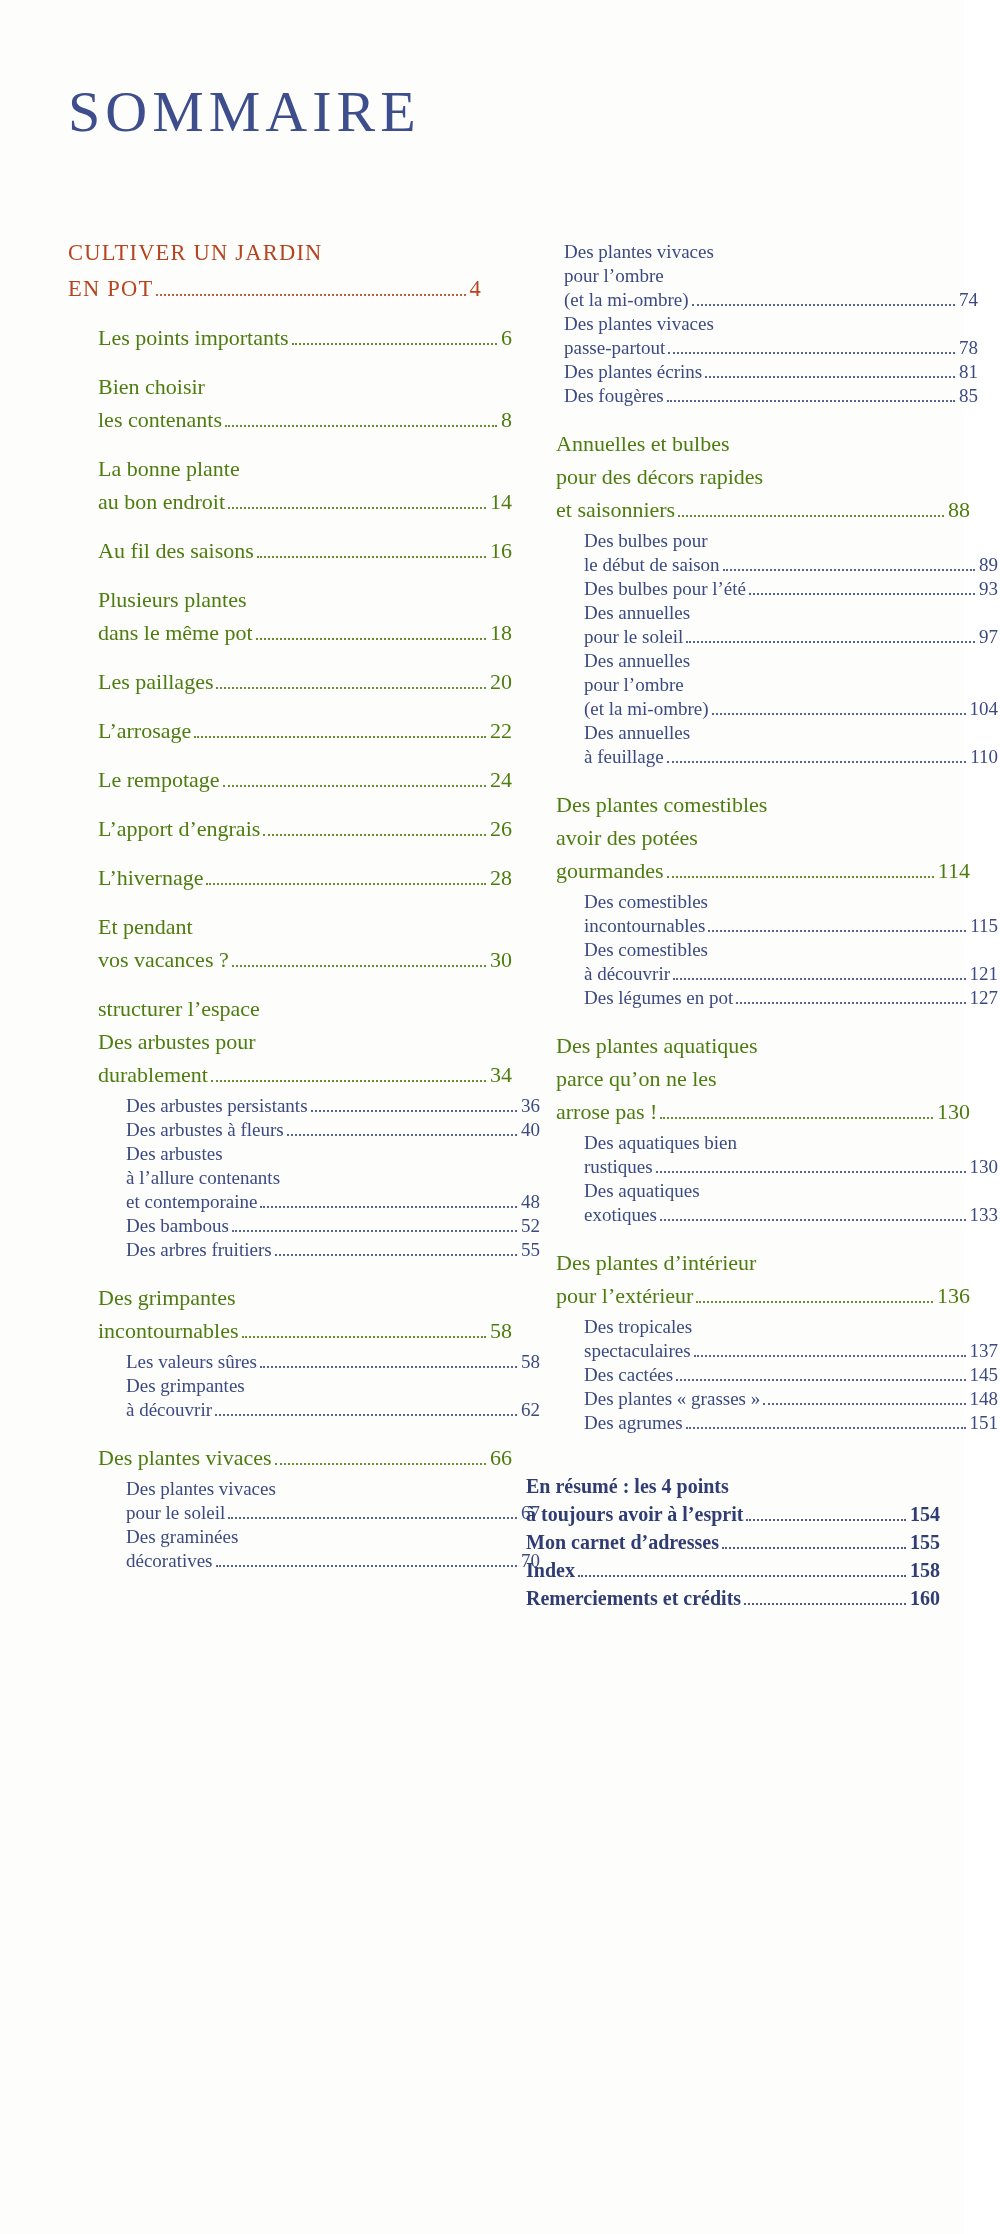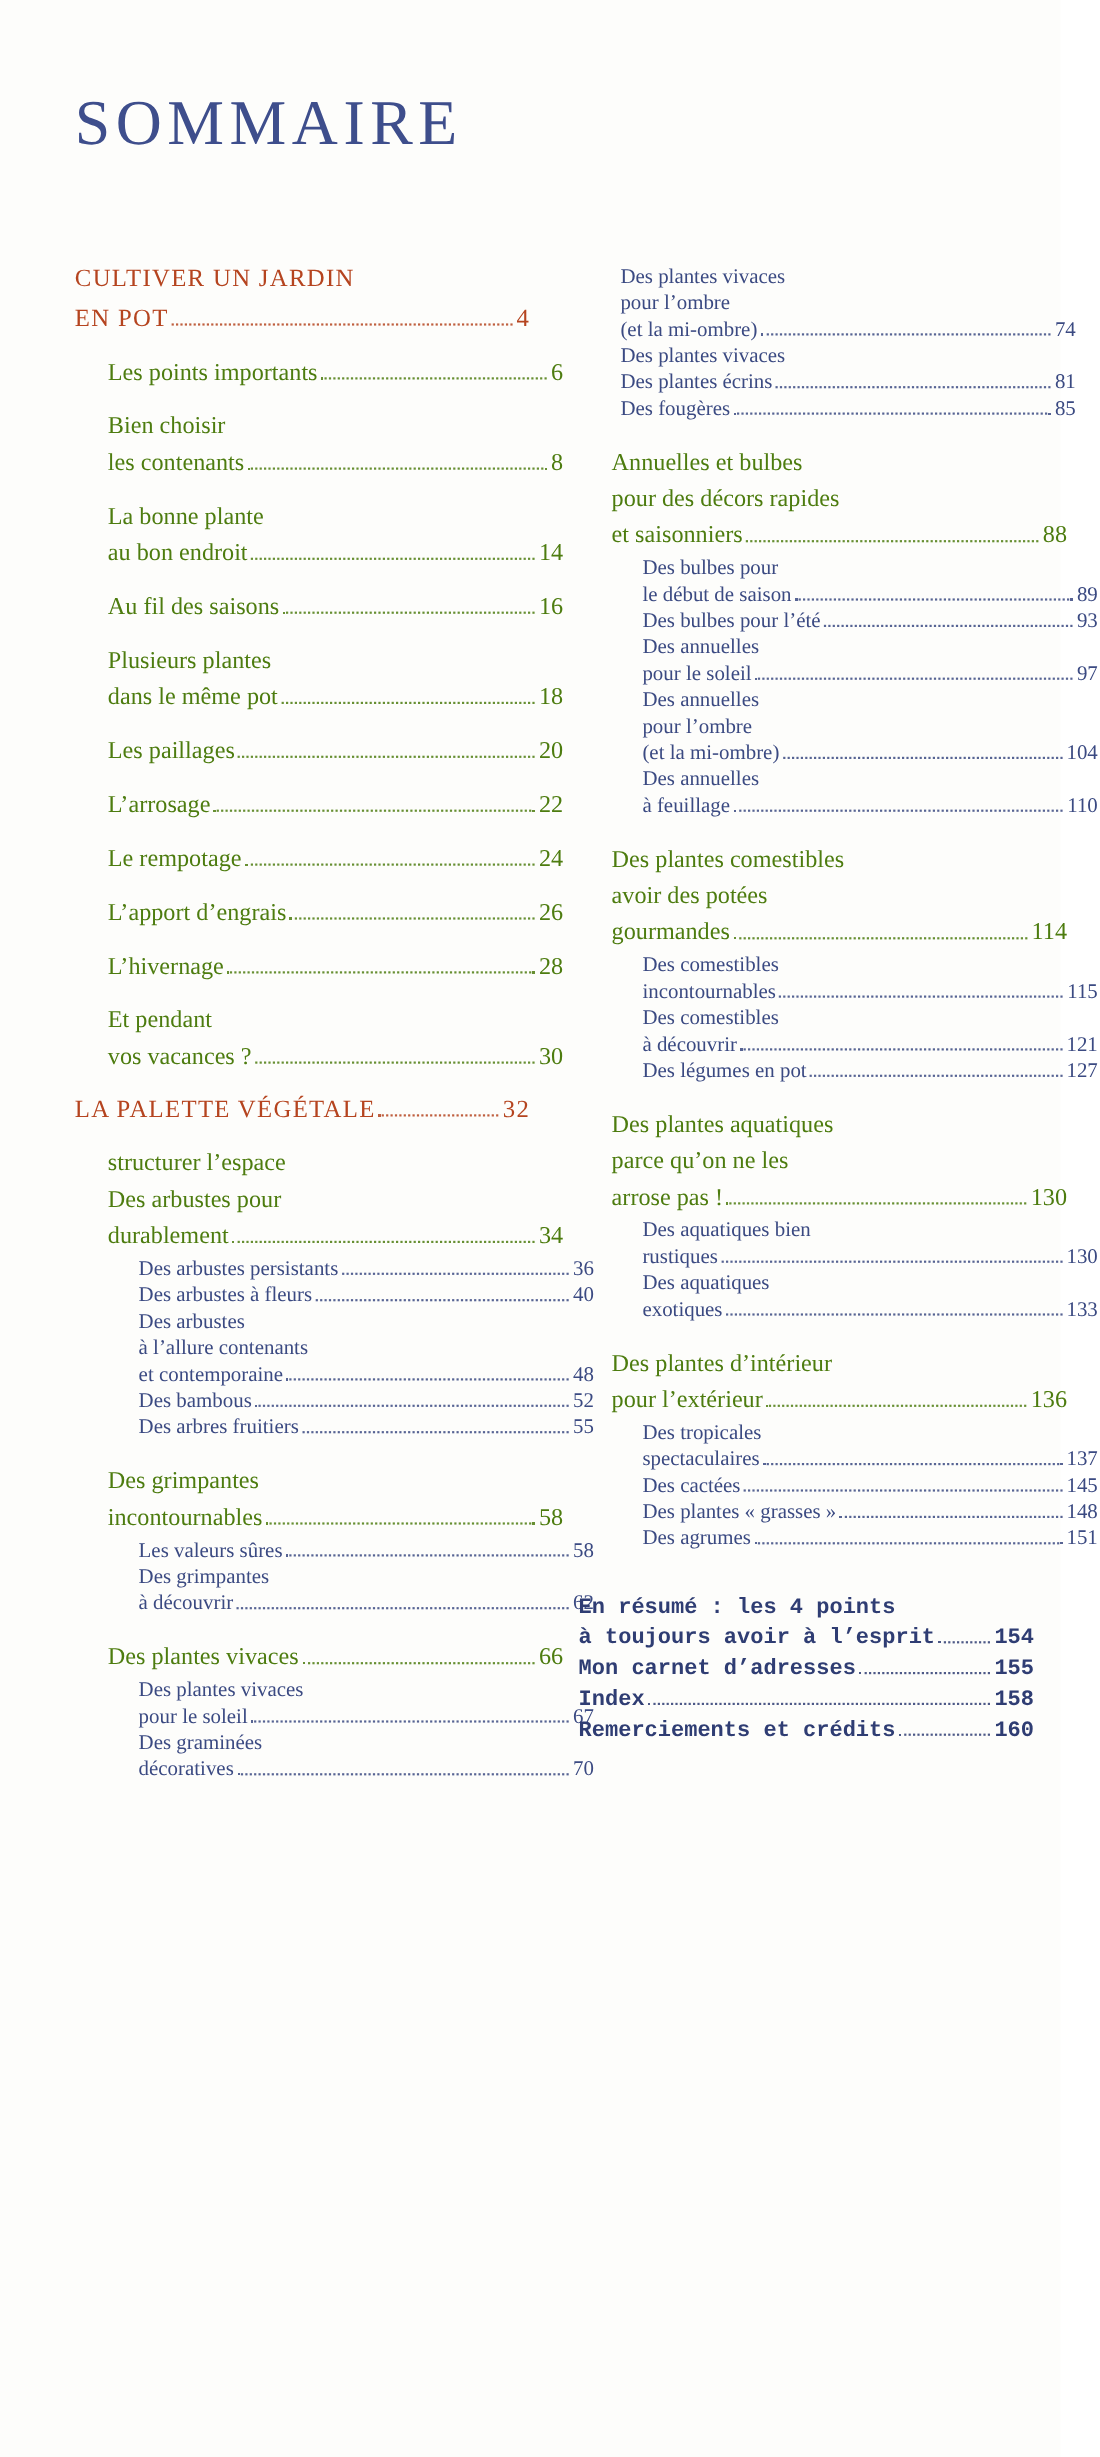--- a/index.html
+++ b/index.html
@@ -104,21 +104,21 @@
   }
   .nodots .dots { border-bottom: none; }
 
   .blk { margin-bottom: 22px; }
 
   .subgroup { margin-top: 2px; }
 
   .final {
     margin-top: 38px;
   }
-  .final .row { margin-bottom: 2px; font-family: Liberation Mono, monospace; }
+  .final .row { margin-bottom: 2px; }
 </style>
 </head>
 <body>
 
 <div class="page">
 
   <div class="title">SOMMAIRE</div>
 
   <div class="columns">
     <div class="col" id="col-left">
@@ -225,27 +225,20 @@
             <span class="dots"></span>
             <span class="pg"></span>
           </div>
           <div class="row h1 indent">
             <span class="txt">vos vacances ?</span>
             <span class="dots"></span>
             <span class="pg">30</span>
           </div>
         </div>
         <div class="blk">
-          <div class="row sec">
-            <span class="txt">LA PALETTE VÉGÉTALE</span>
-            <span class="dots"></span>
-            <span class="pg">32</span>
-          </div>
-        </div>
-        <div class="blk">
           <div class="row h1 indent nodots">
             <span class="txt">structurer l’espace</span>
             <span class="dots"></span>
             <span class="pg"></span>
           </div>
           <div class="row h1 indent nodots">
             <span class="txt">Des arbustes pour</span>
             <span class="dots"></span>
             <span class="pg"></span>
           </div>
@@ -365,20 +358,25 @@
           </div>
           <div class="row h2 shift">
             <span class="txt">(et la mi-ombre)</span>
             <span class="dots"></span>
             <span class="pg">74</span>
           </div>
           <div class="row h2 shift nodots">
             <span class="txt">Des plantes vivaces</span>
             <span class="dots"></span>
             <span class="pg"></span>
+          </div>
+          <div class="row h2 shift">
+            <span class="txt">passe-partout</span>
+            <span class="dots"></span>
+            <span class="pg">78</span>
           </div>
           <div class="row h2 shift">
             <span class="txt">Des plantes écrins</span>
             <span class="dots"></span>
             <span class="pg">81</span>
           </div>
           <div class="row h2 shift">
             <span class="txt">Des fougères</span>
             <span class="dots"></span>
             <span class="pg">85</span>

